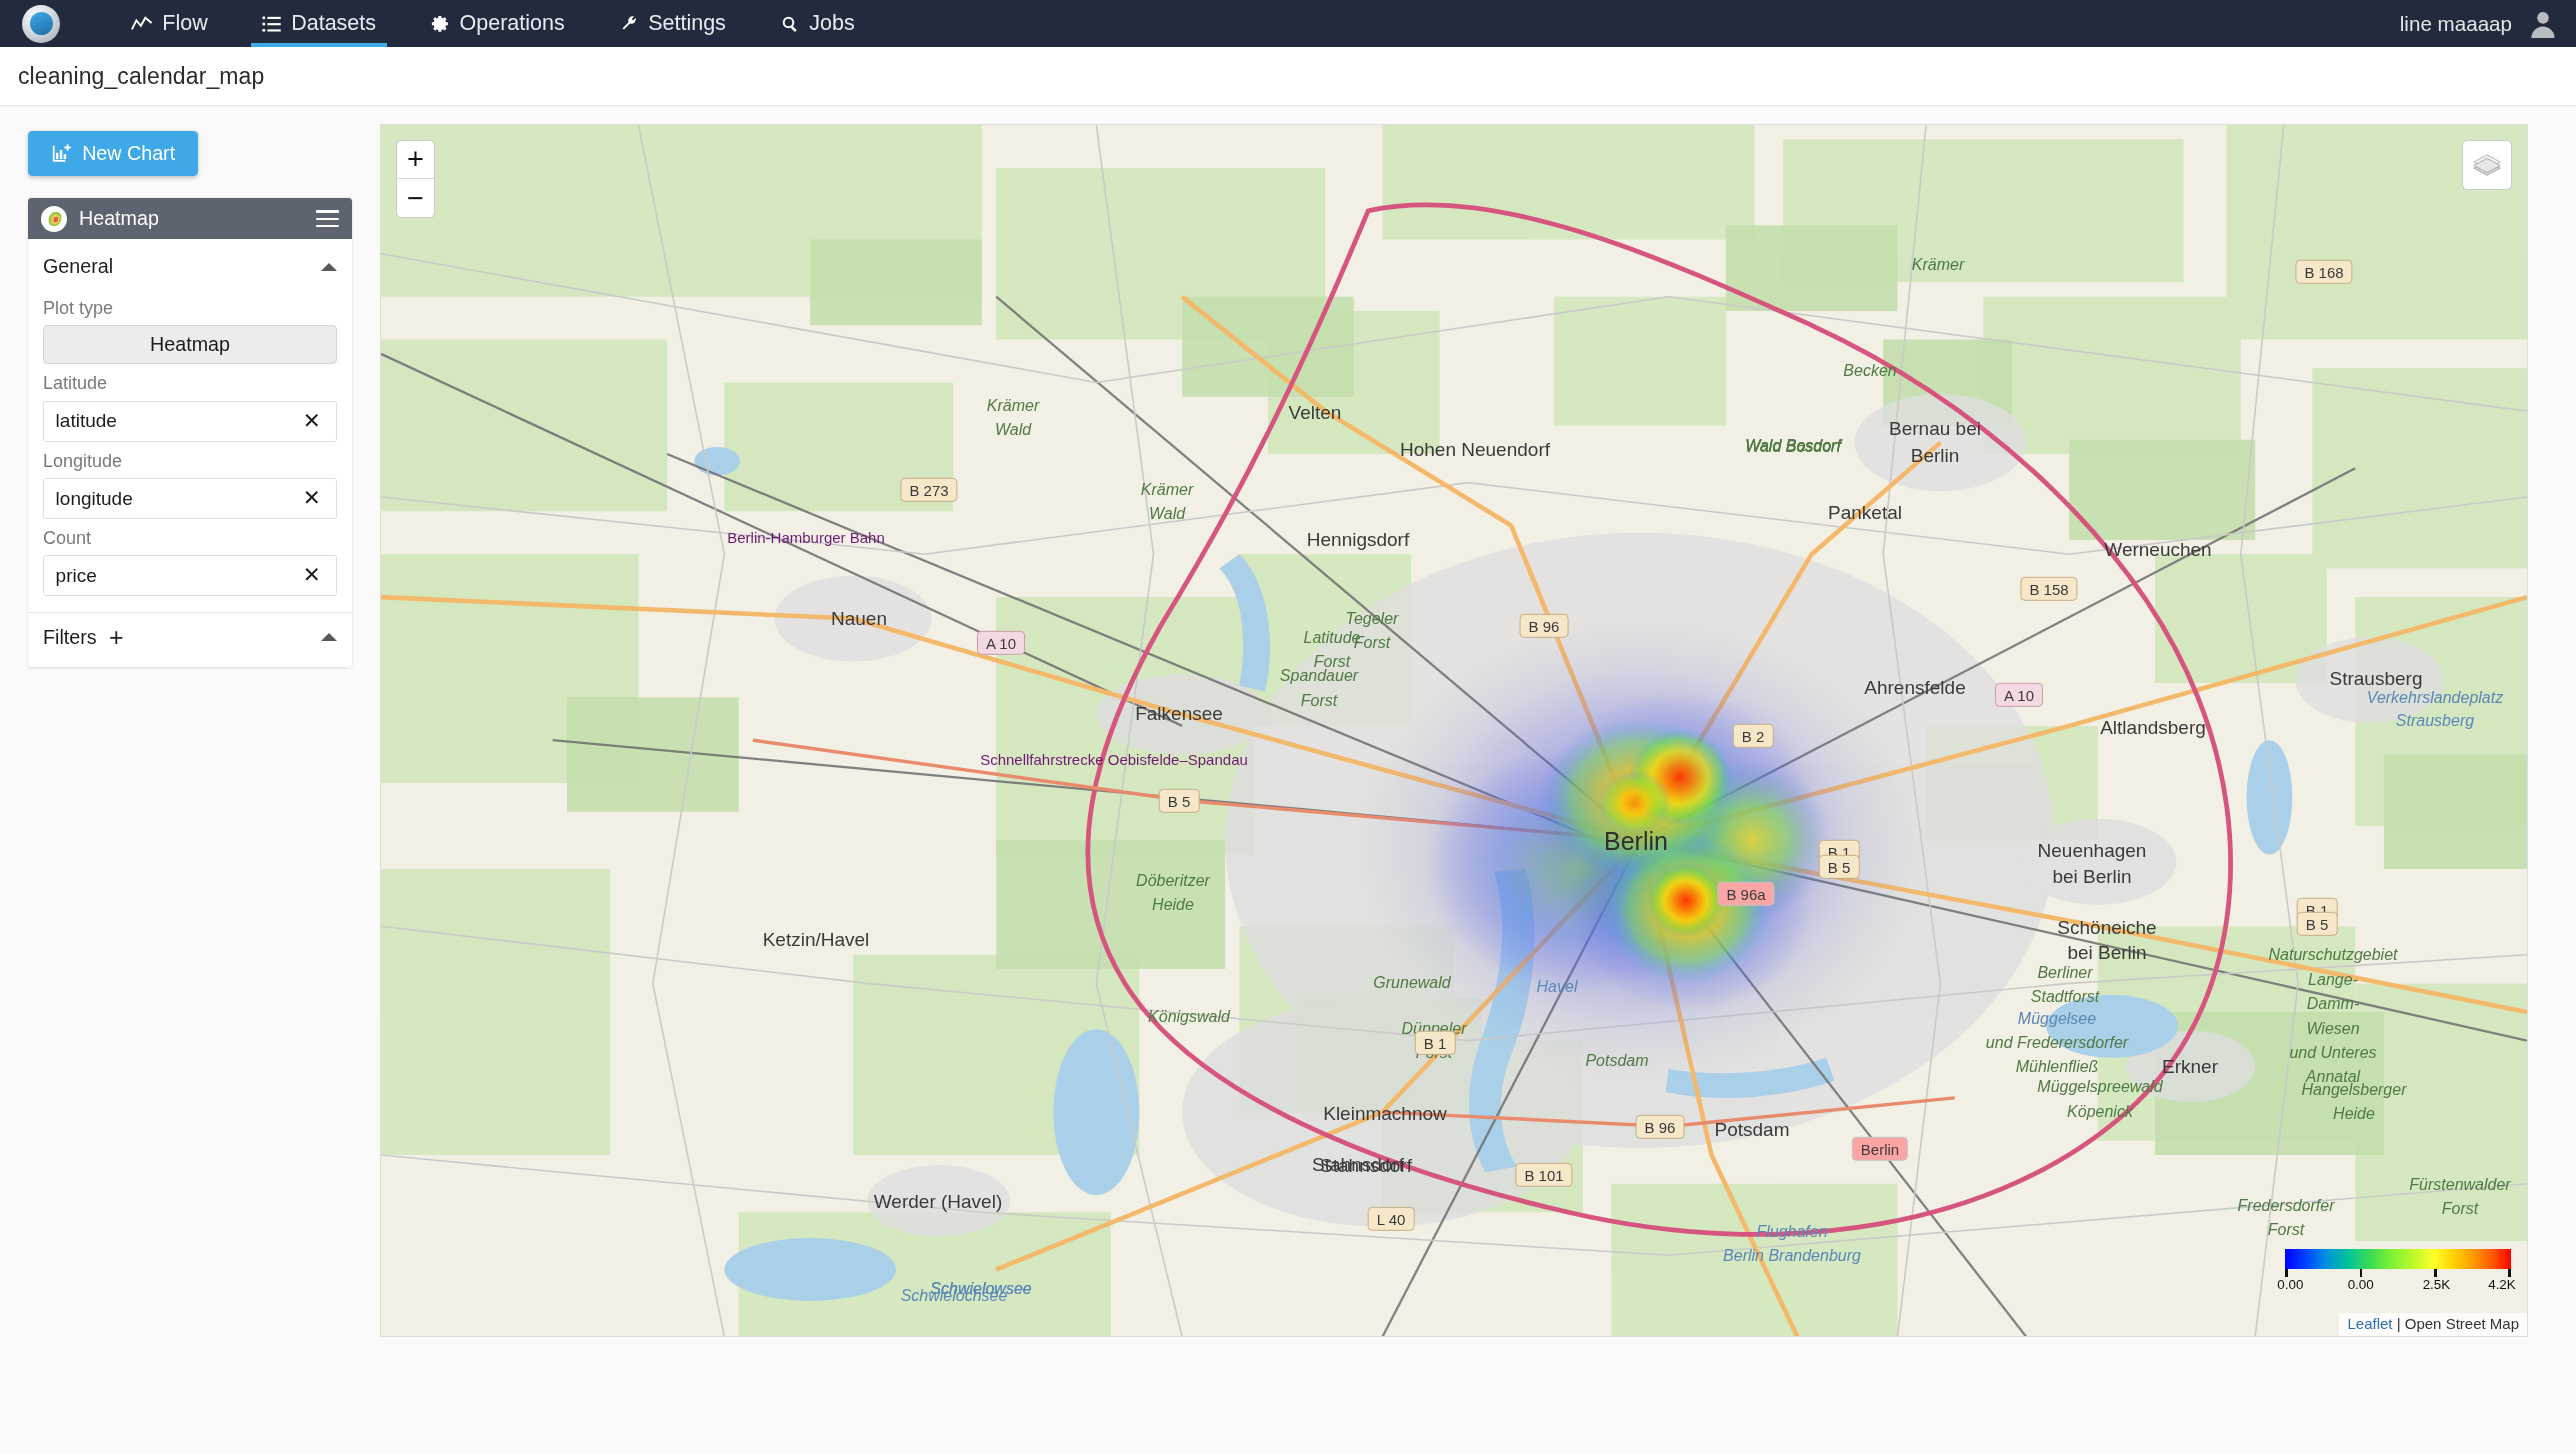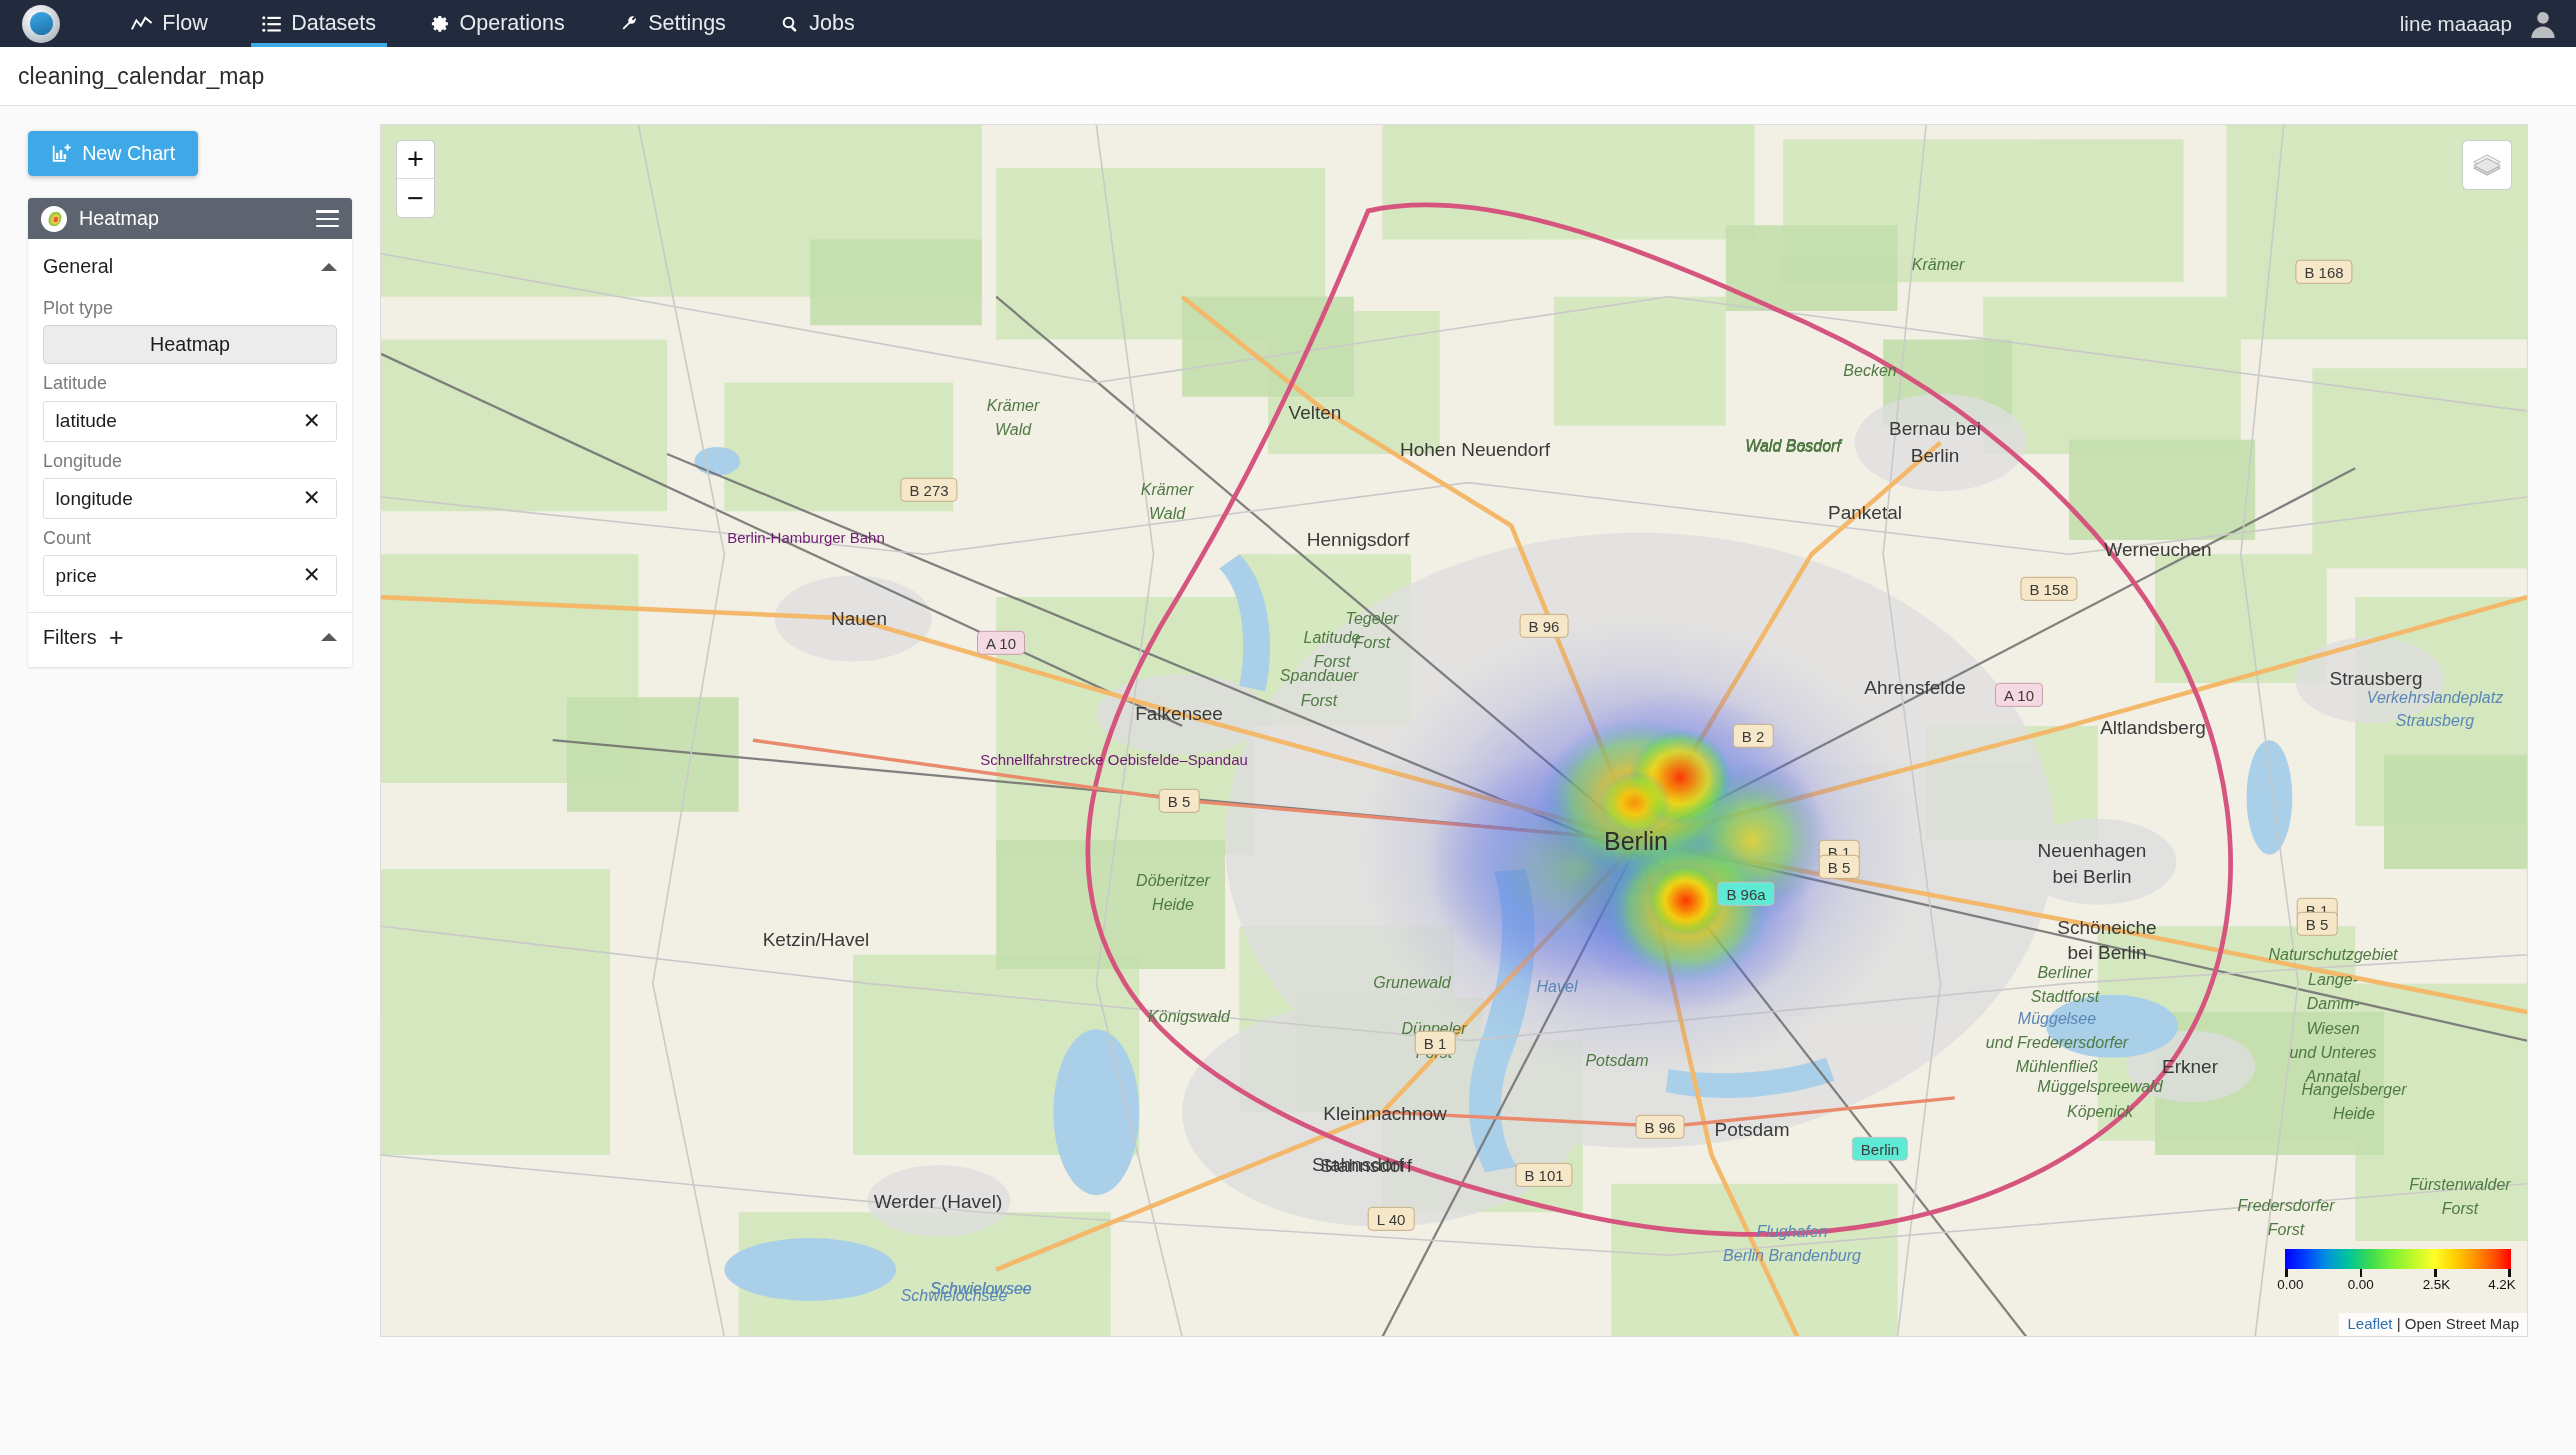--- a/index.html
+++ b/index.html
@@ -160,21 +160,21 @@
   .m-label.berlin { font-size: 25px; color:#2e2e2e; }
   .m-label.forest { color:#4f7a43; font-style: italic; font-size:16px; }
   .m-label.water { color:#5b86b8; font-style: italic; font-size:16px; }
   .m-label.rail { color:#701a75; font-size:15px; }
   .shield {
     position:absolute; transform: translate(-50%,-50%);
     background:#f6e7c8; border:0.9px solid #c4ad86; border-radius:4.5px;
     font-size: 15px; color:#3a3a3a; padding: 2.7px 8px; white-space:nowrap;
   }
   .shield.motor { background:#f5d9e2; border-color:#c79eae; }
-  .shield.grey { background:#5eead4; border-color:#c3c3c3; }
+  .shield.grey { background:#fca5a5; border-color:#c3c3c3; }
 </style>
 </head>
 <body>
 
 <div class="topnav">
   <div class="logo-wrap">
     <div class="logo">
       <div class="logo-inner"></div>
     </div>
   </div>

